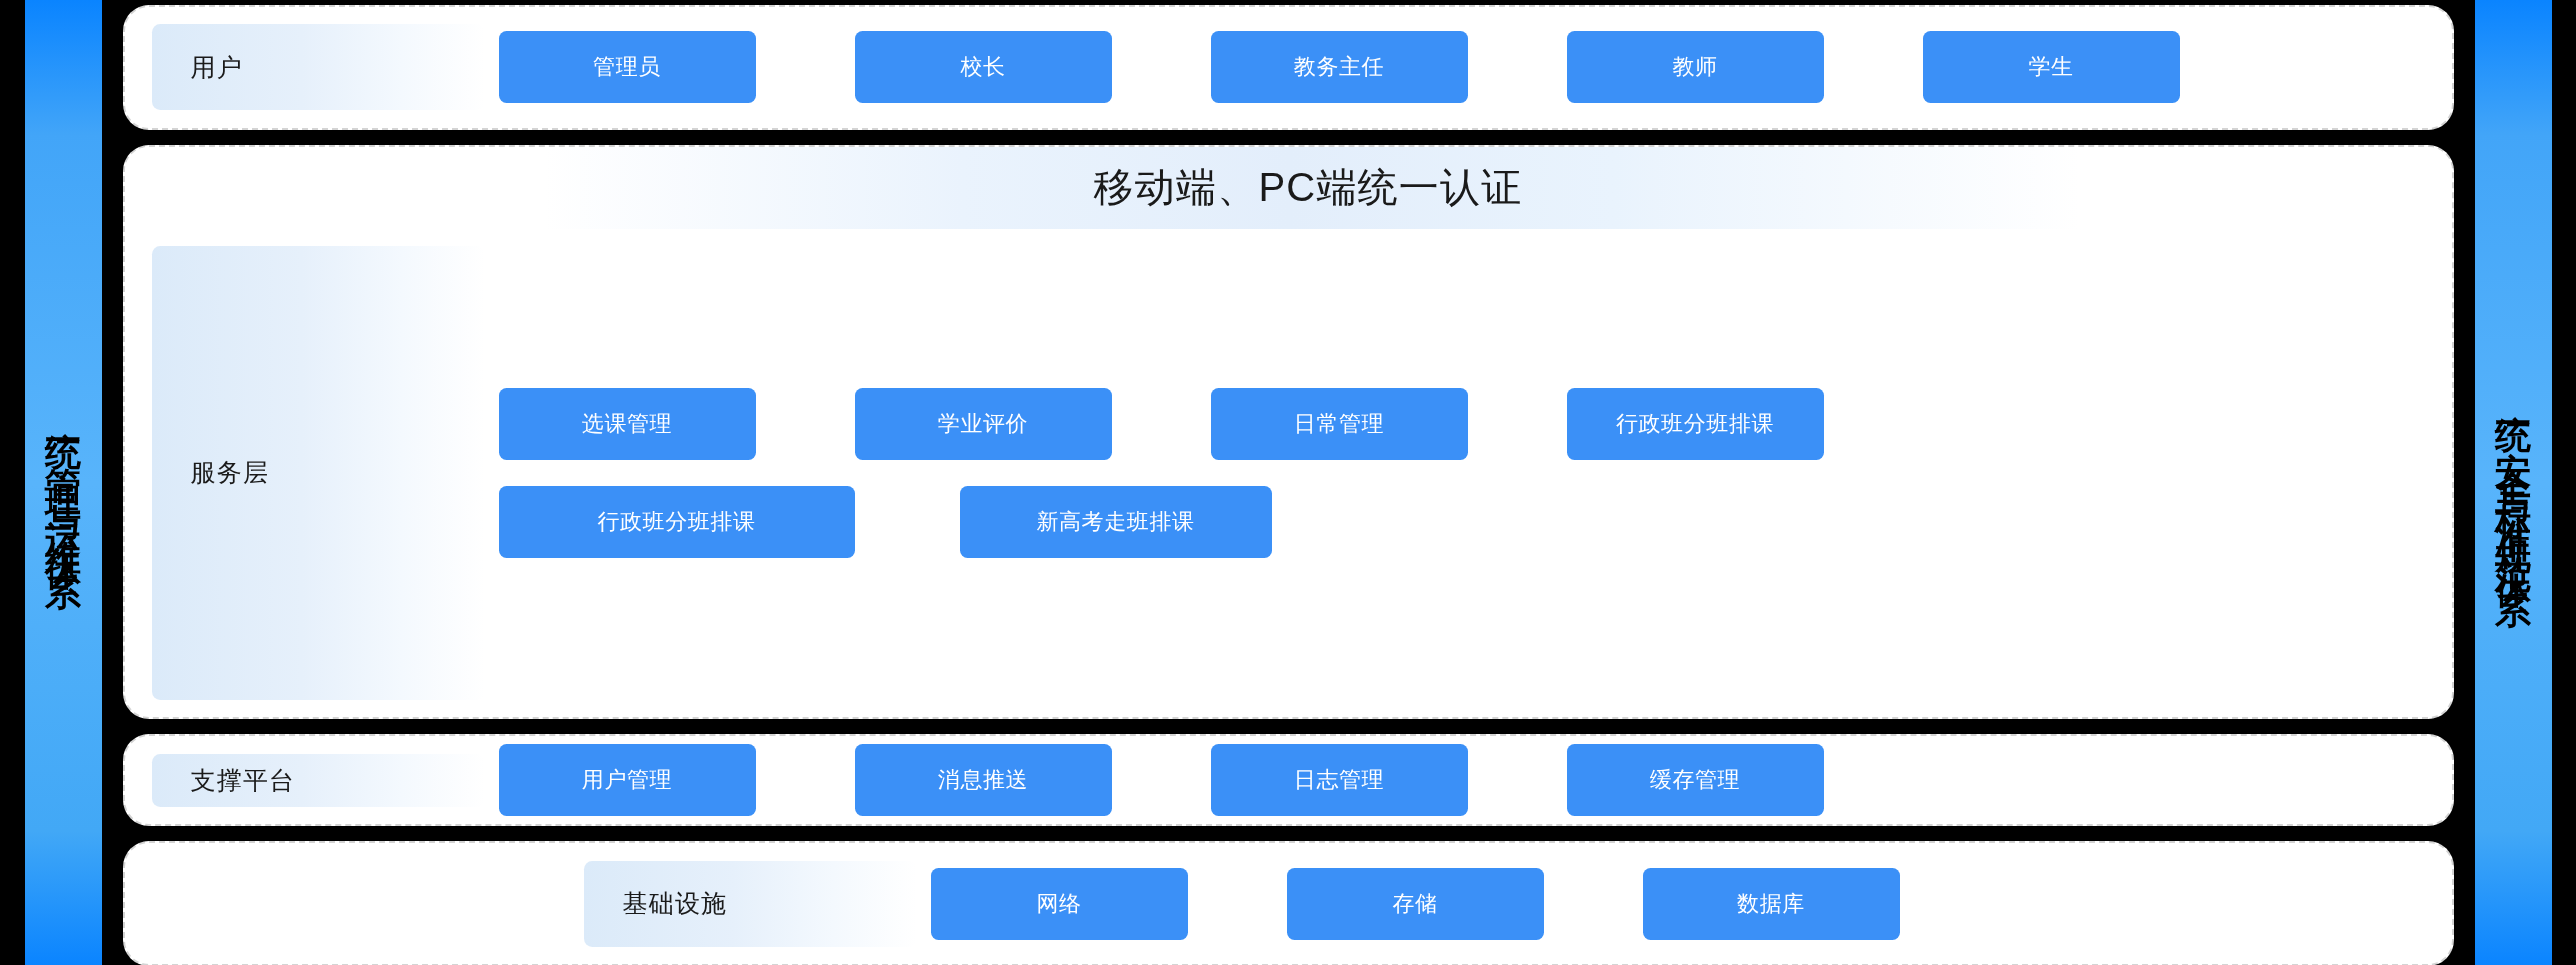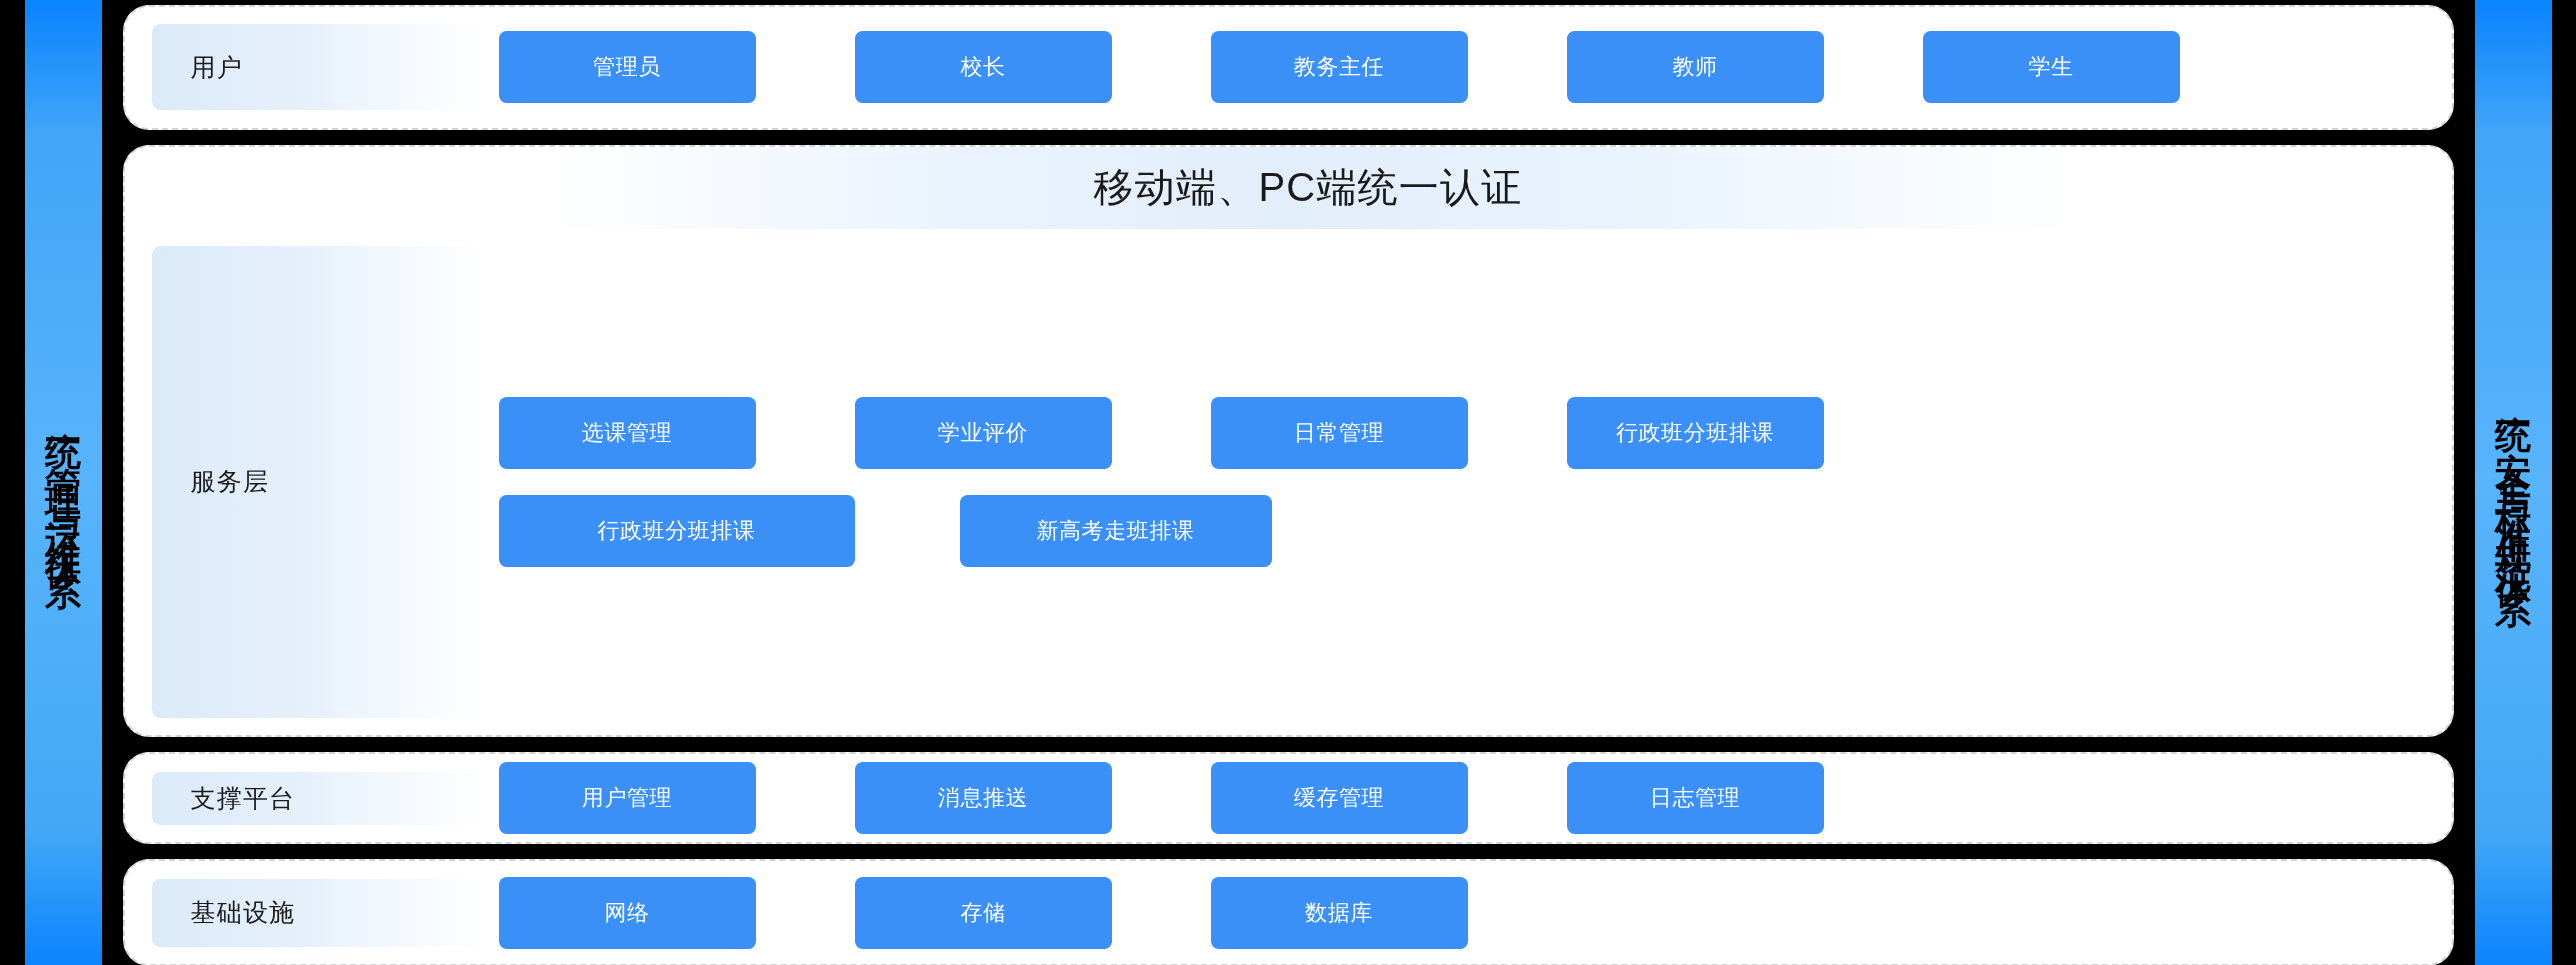--- a/index.html
+++ b/index.html
@@ -65,21 +65,21 @@
     position: relative;
     display: flex;
     flex-direction: column;
     padding: 0;
     overflow: hidden;
   }
 
   .card-users   { height: 125px; }
   .card-service { flex: 1 1 auto; min-height: 0; }
   .card-support { height: 92px; }
-  .card-infra   { height: 107px; }
+  .card-infra   { height: 125px; align-items: center; }
 
   
   .auth-banner {
     height: 82px;
     flex: 0 0 82px;
     width: 100%;
     display: flex;
     align-items: center;
     justify-content: center;
     background: linear-gradient(90deg,
@@ -261,24 +261,24 @@
         </div>
         <div class="chips">
           <div class="chip-row">
             <div class="slot">
               <div class="chip">用户管理</div>
             </div>
             <div class="slot">
               <div class="chip">消息推送</div>
             </div>
             <div class="slot">
+              <div class="chip">日志管理</div>
+            </div>
+            <div class="slot">
               <div class="chip">缓存管理</div>
-            </div>
-            <div class="slot">
-              <div class="chip">日志管理</div>
             </div>
           </div>
         </div>
       </div>
     </div>
 
     <div class="card card-infra">
       <div class="card-body">
         <div class="label-block">
           <span class="label-text">基础设施</span>

